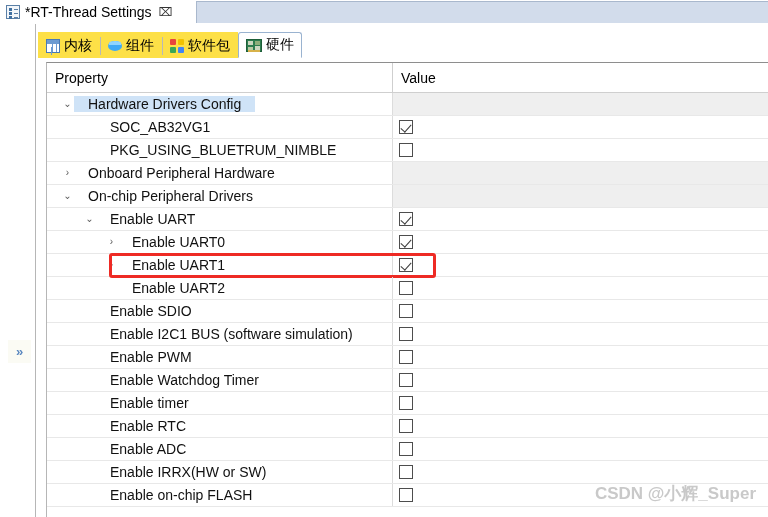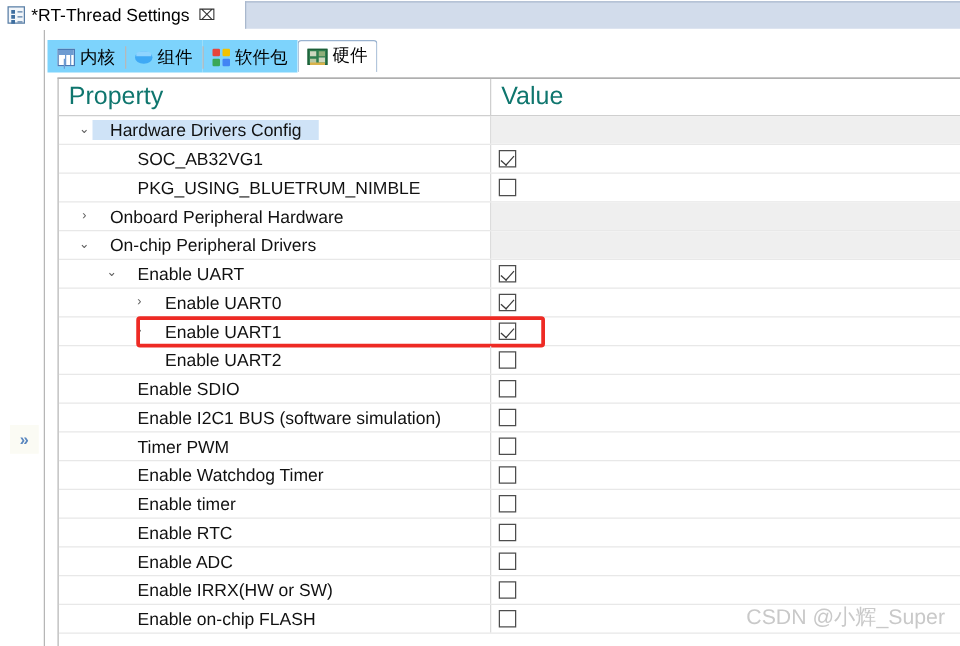--- a/index.html
+++ b/index.html
@@ -90,21 +90,21 @@
     display: flex;
     align-items: flex-end;
   }
   .inner-tab {
     display: flex;
     align-items: center;
     gap: 4px;
     height: 26px;
     padding: 0 7px;
     box-sizing: border-box;
-    background: #7dd3fc;
+    background: #fde047;
     border: 1px solid transparent;
     border-bottom: none;
     font-size: 14px;
     cursor: pointer;
     position: relative;
   }
   .inner-tab + .inner-tab::before {
     content: "";
     position: absolute;
     left: -1px; top: 4px;
@@ -245,22 +245,22 @@
   }
   .tbl-header {
     display: flex;
     height: 29px;
     background: #ffffff;
     border-bottom: 1px solid #cfcfcf;
   }
   .tbl-header .hcell {
     display: flex;
     align-items: center;
-    font-size: 20px;
-    color: #0f766e;
+    font-size: 14px;
+    color: #000000;
     padding-left: 8px;
     box-sizing: border-box;
   }
   .hcell.prop { width: 346px; border-right: 1px solid #cfcfcf; }
   .hcell.val  { flex: 1; }
 
   .tbl-body { position: relative; }
   .row {
     display: flex;
     height: 23px;
@@ -336,20 +336,21 @@
   }
 
   
   .watermark {
     position: absolute;
     right: 12px; bottom: 12px;
     font-size: 17px;
     color: #c9c9c9;
     white-space: nowrap;
     user-select: none;
+    font-weight: bold;
   }
 </style>
 </head>
 <body>
 
 <div class="editor-tabbar">
   <div class="editor-tab-filler"></div>
   <div class="editor-tab">
     <span class="tab-doc-icon"></span>
     <span class="tab-title">*RT-Thread Settings</span>
@@ -490,21 +491,21 @@
           <span class="twisty none"></span>
           <span class="prop-label">Enable I2C1 BUS (software simulation)</span>
         </div>
         <div class="cell-val">
           <span class="chk"></span>
         </div>
       </div>
       <div class="row">
         <div class="cell-prop" style="padding-left: 36px;">
           <span class="twisty none"></span>
-          <span class="prop-label">Timer PWM</span>
+          <span class="prop-label">Enable PWM</span>
         </div>
         <div class="cell-val">
           <span class="chk"></span>
         </div>
       </div>
       <div class="row">
         <div class="cell-prop" style="padding-left: 36px;">
           <span class="twisty none"></span>
           <span class="prop-label">Enable Watchdog Timer</span>
         </div>

